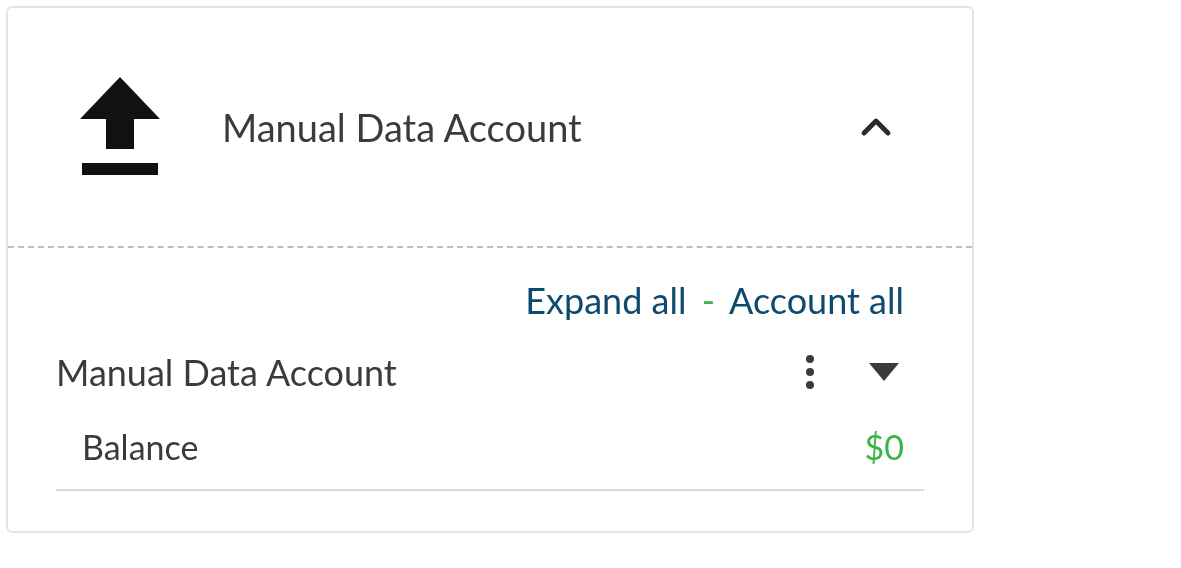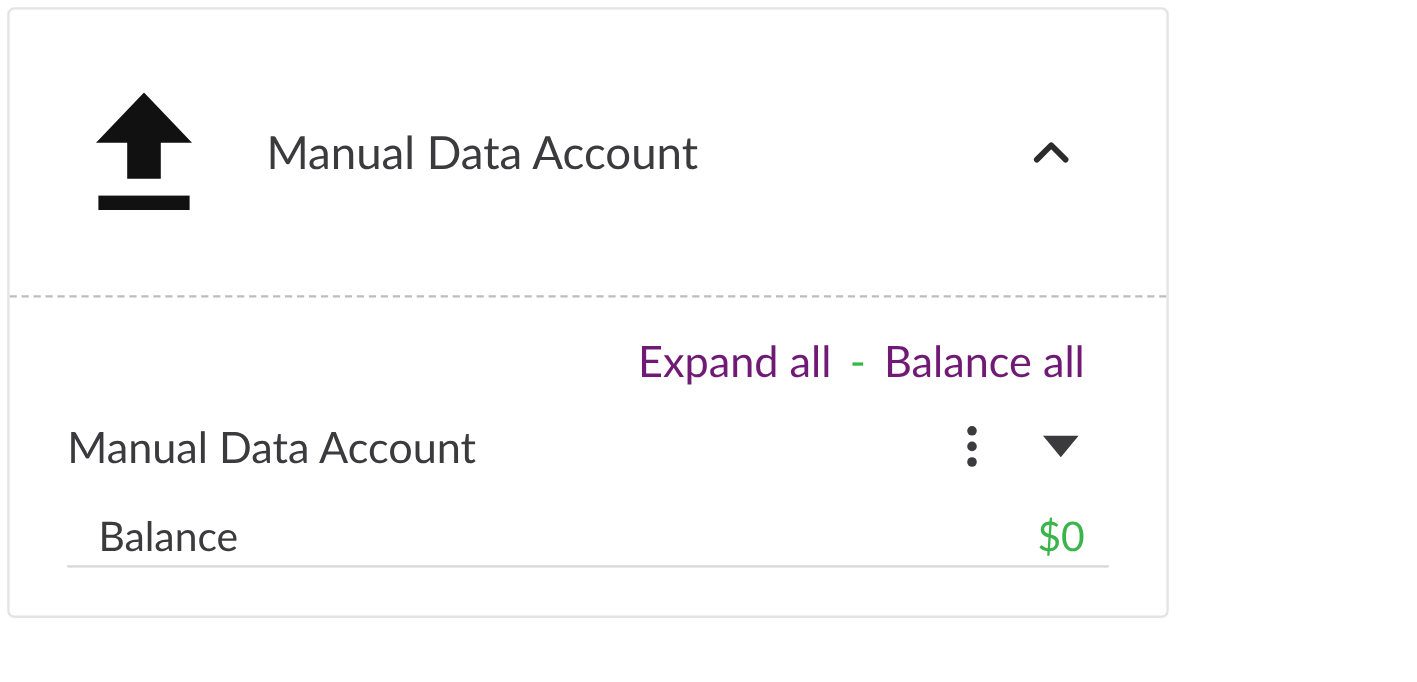--- a/index.html
+++ b/index.html
@@ -58,21 +58,21 @@
   }
   .expand-collapse {
     text-align: right;
     font-size: 36px;
     color: #3bb54a;
     margin-bottom: 24px;
     margin-right: 20px;
   }
   .expand-collapse .link {
     cursor: pointer;
-    color: #701a75;
+    color: #0c4a6e;
   }
   .expand-collapse .sep {
     margin: 0 6px;
     color: #3bb54a;
   }
   .account-row {
     display: flex;
     align-items: center;
     justify-content: space-between;
     font-size: 36px;
@@ -91,21 +91,21 @@
     align-items: center;
     justify-content: center;
     cursor: pointer;
     color: #3b3b3e;
   }
   .balance-row {
     display: flex;
     align-items: center;
     justify-content: space-between;
     font-size: 34px;
-    padding: 18px 20px 4px 26px;
+    padding: 18px 20px 22px 26px;
     border-bottom: 2px solid #d9d9d9;
     margin-top: 4px;
   }
   .balance-label {
     color: #3b3b3e;
   }
   .balance-value {
     color: #3bb54a;
     font-weight: 400;
   }
@@ -130,21 +130,21 @@
     </span>
   </div>
 
   <hr class="dashed-divider">
 
   <div class="card-body">
 
     <div class="expand-collapse">
       <span class="link">Expand all</span>
       <span class="sep">-</span>
-      <span class="link">Balance all</span>
+      <span class="link">Account all</span>
     </div>
 
     <div class="account-row">
       <span>Manual Data Account</span>
       <span class="actions">
         <span class="icon-btn">
           <svg width="10" height="36" viewBox="0 0 10 36">
             <circle cx="5" cy="5" r="4" fill="#3b3b3e"></circle>
             <circle cx="5" cy="18" r="4" fill="#3b3b3e"></circle>
             <circle cx="5" cy="31" r="4" fill="#3b3b3e"></circle>

